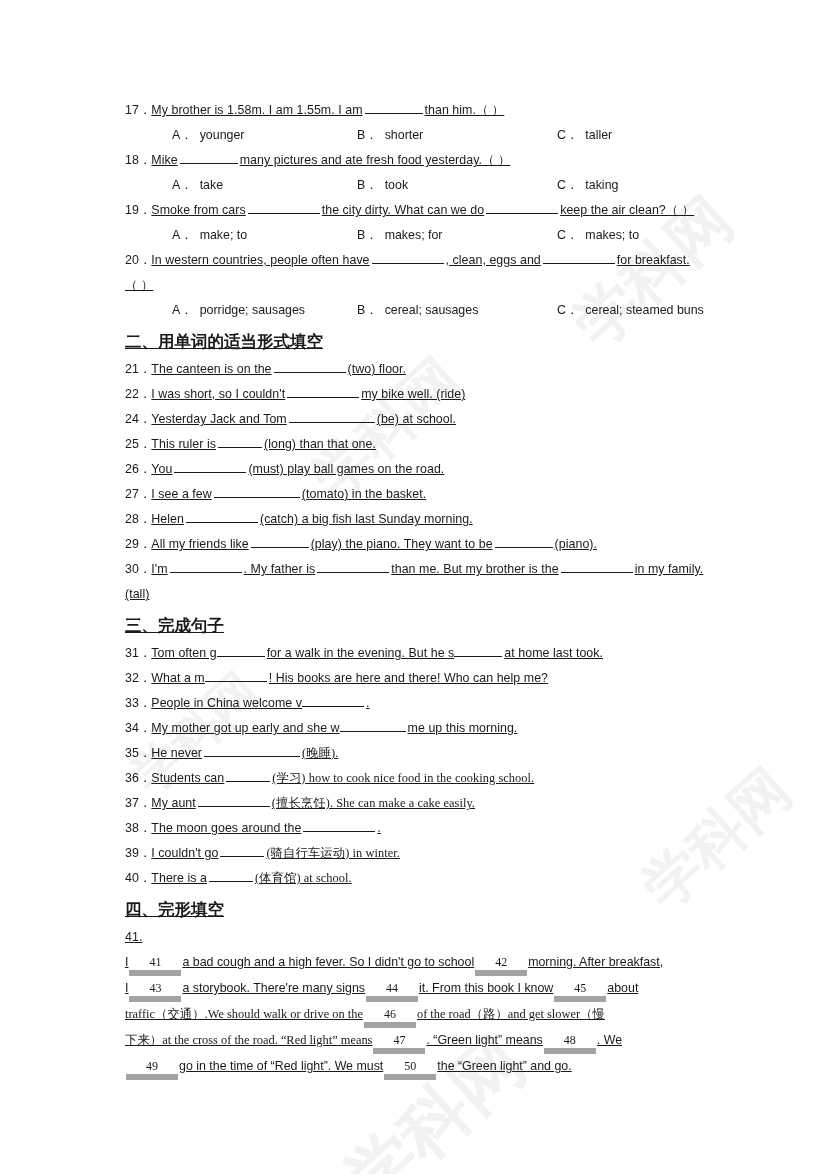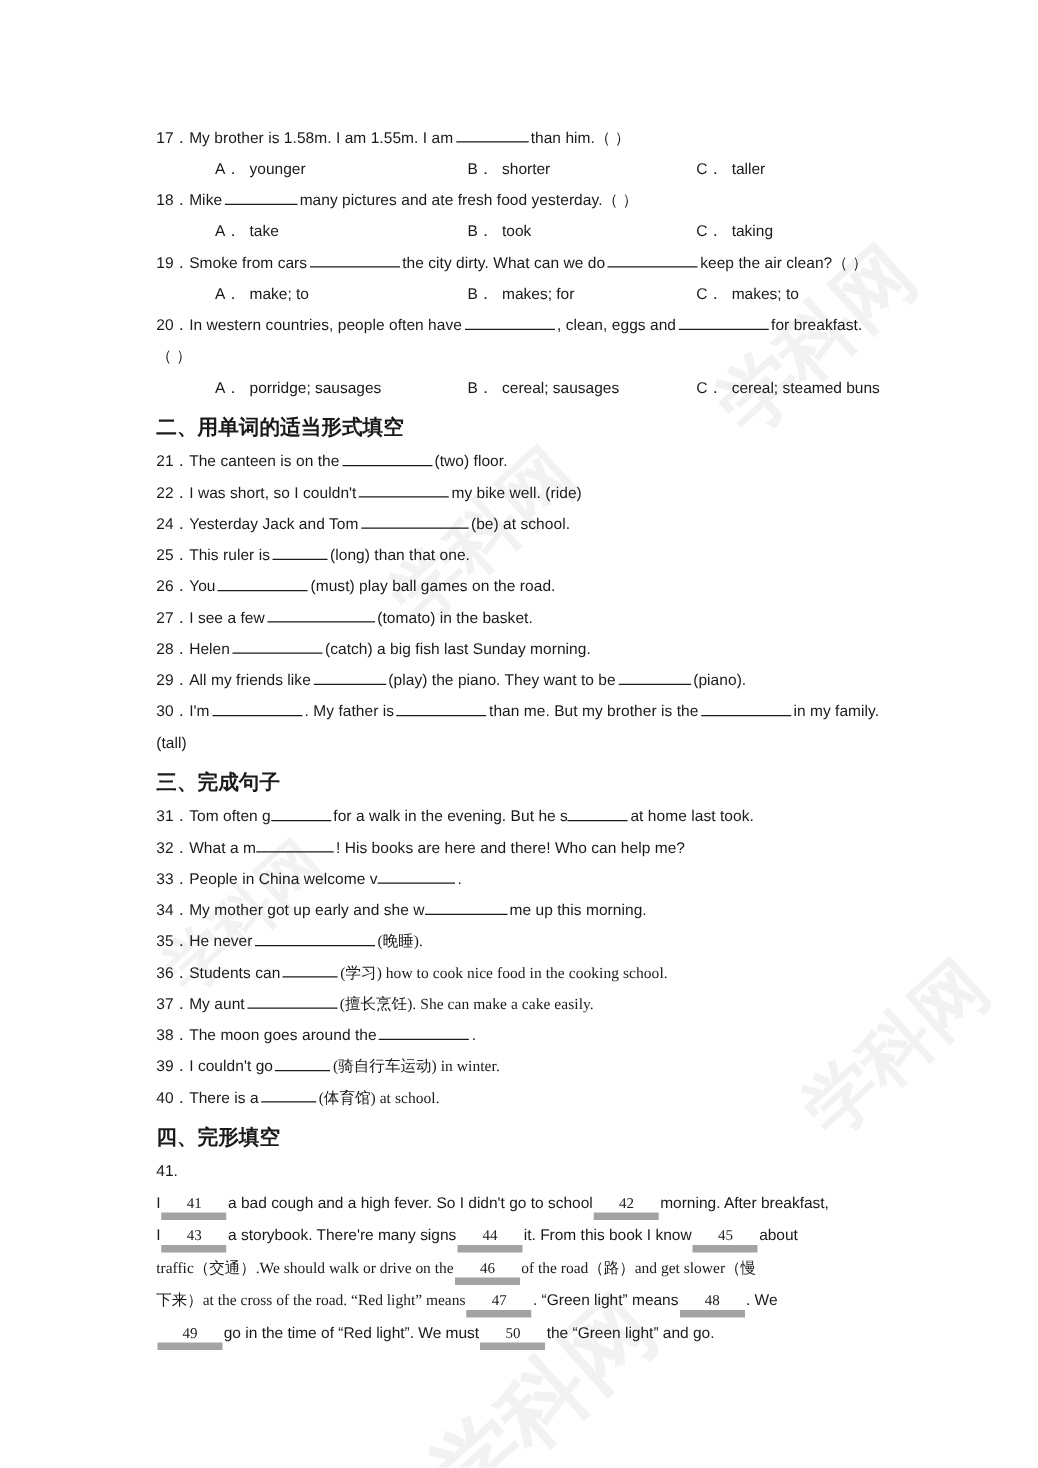--- a/index.html
+++ b/index.html
@@ -40,20 +40,21 @@
   .wm-3 { left: 630px; top: 800px; font-size: 58px; transform: rotate(-42deg); }
   .wm-4 { left: 330px; top: 1075px; font-size: 70px; transform: rotate(-42deg); }
   .wm-5 { left: 120px; top: 700px; font-size: 50px; transform: rotate(-42deg); }
 
   .content {
     position: absolute;
     left: 125px;
     top: 98px;
     width: 585px;
     z-index: 2;
+    text-decoration: underline;
   }
 
   
   .q-line {
     font-size: 12.4px;
     line-height: 25px;
     white-space: nowrap;
     letter-spacing: 0.05px;
   }
 
@@ -68,21 +69,21 @@
     height: 25px;
     font-size: 12.4px;
     line-height: 25px;
   }
   .opt {
     position: absolute;
     white-space: nowrap;
     margin-left: 47px;
   }
   .opt.a { left: 0px; }
-  .opt.b { left: 202px; text-align: center; }
+  .opt.b { left: 185px; text-align: center; }
   .opt.c { left: 385px; }
   .opt-letter { margin-right: 7px; }
 
   
   .section-head {
     font-family: "Liberation Serif", "DejaVu Serif", serif;
     font-weight: bold;
     font-size: 16.5px;
     line-height: 31px;
     margin-top: 3px;

